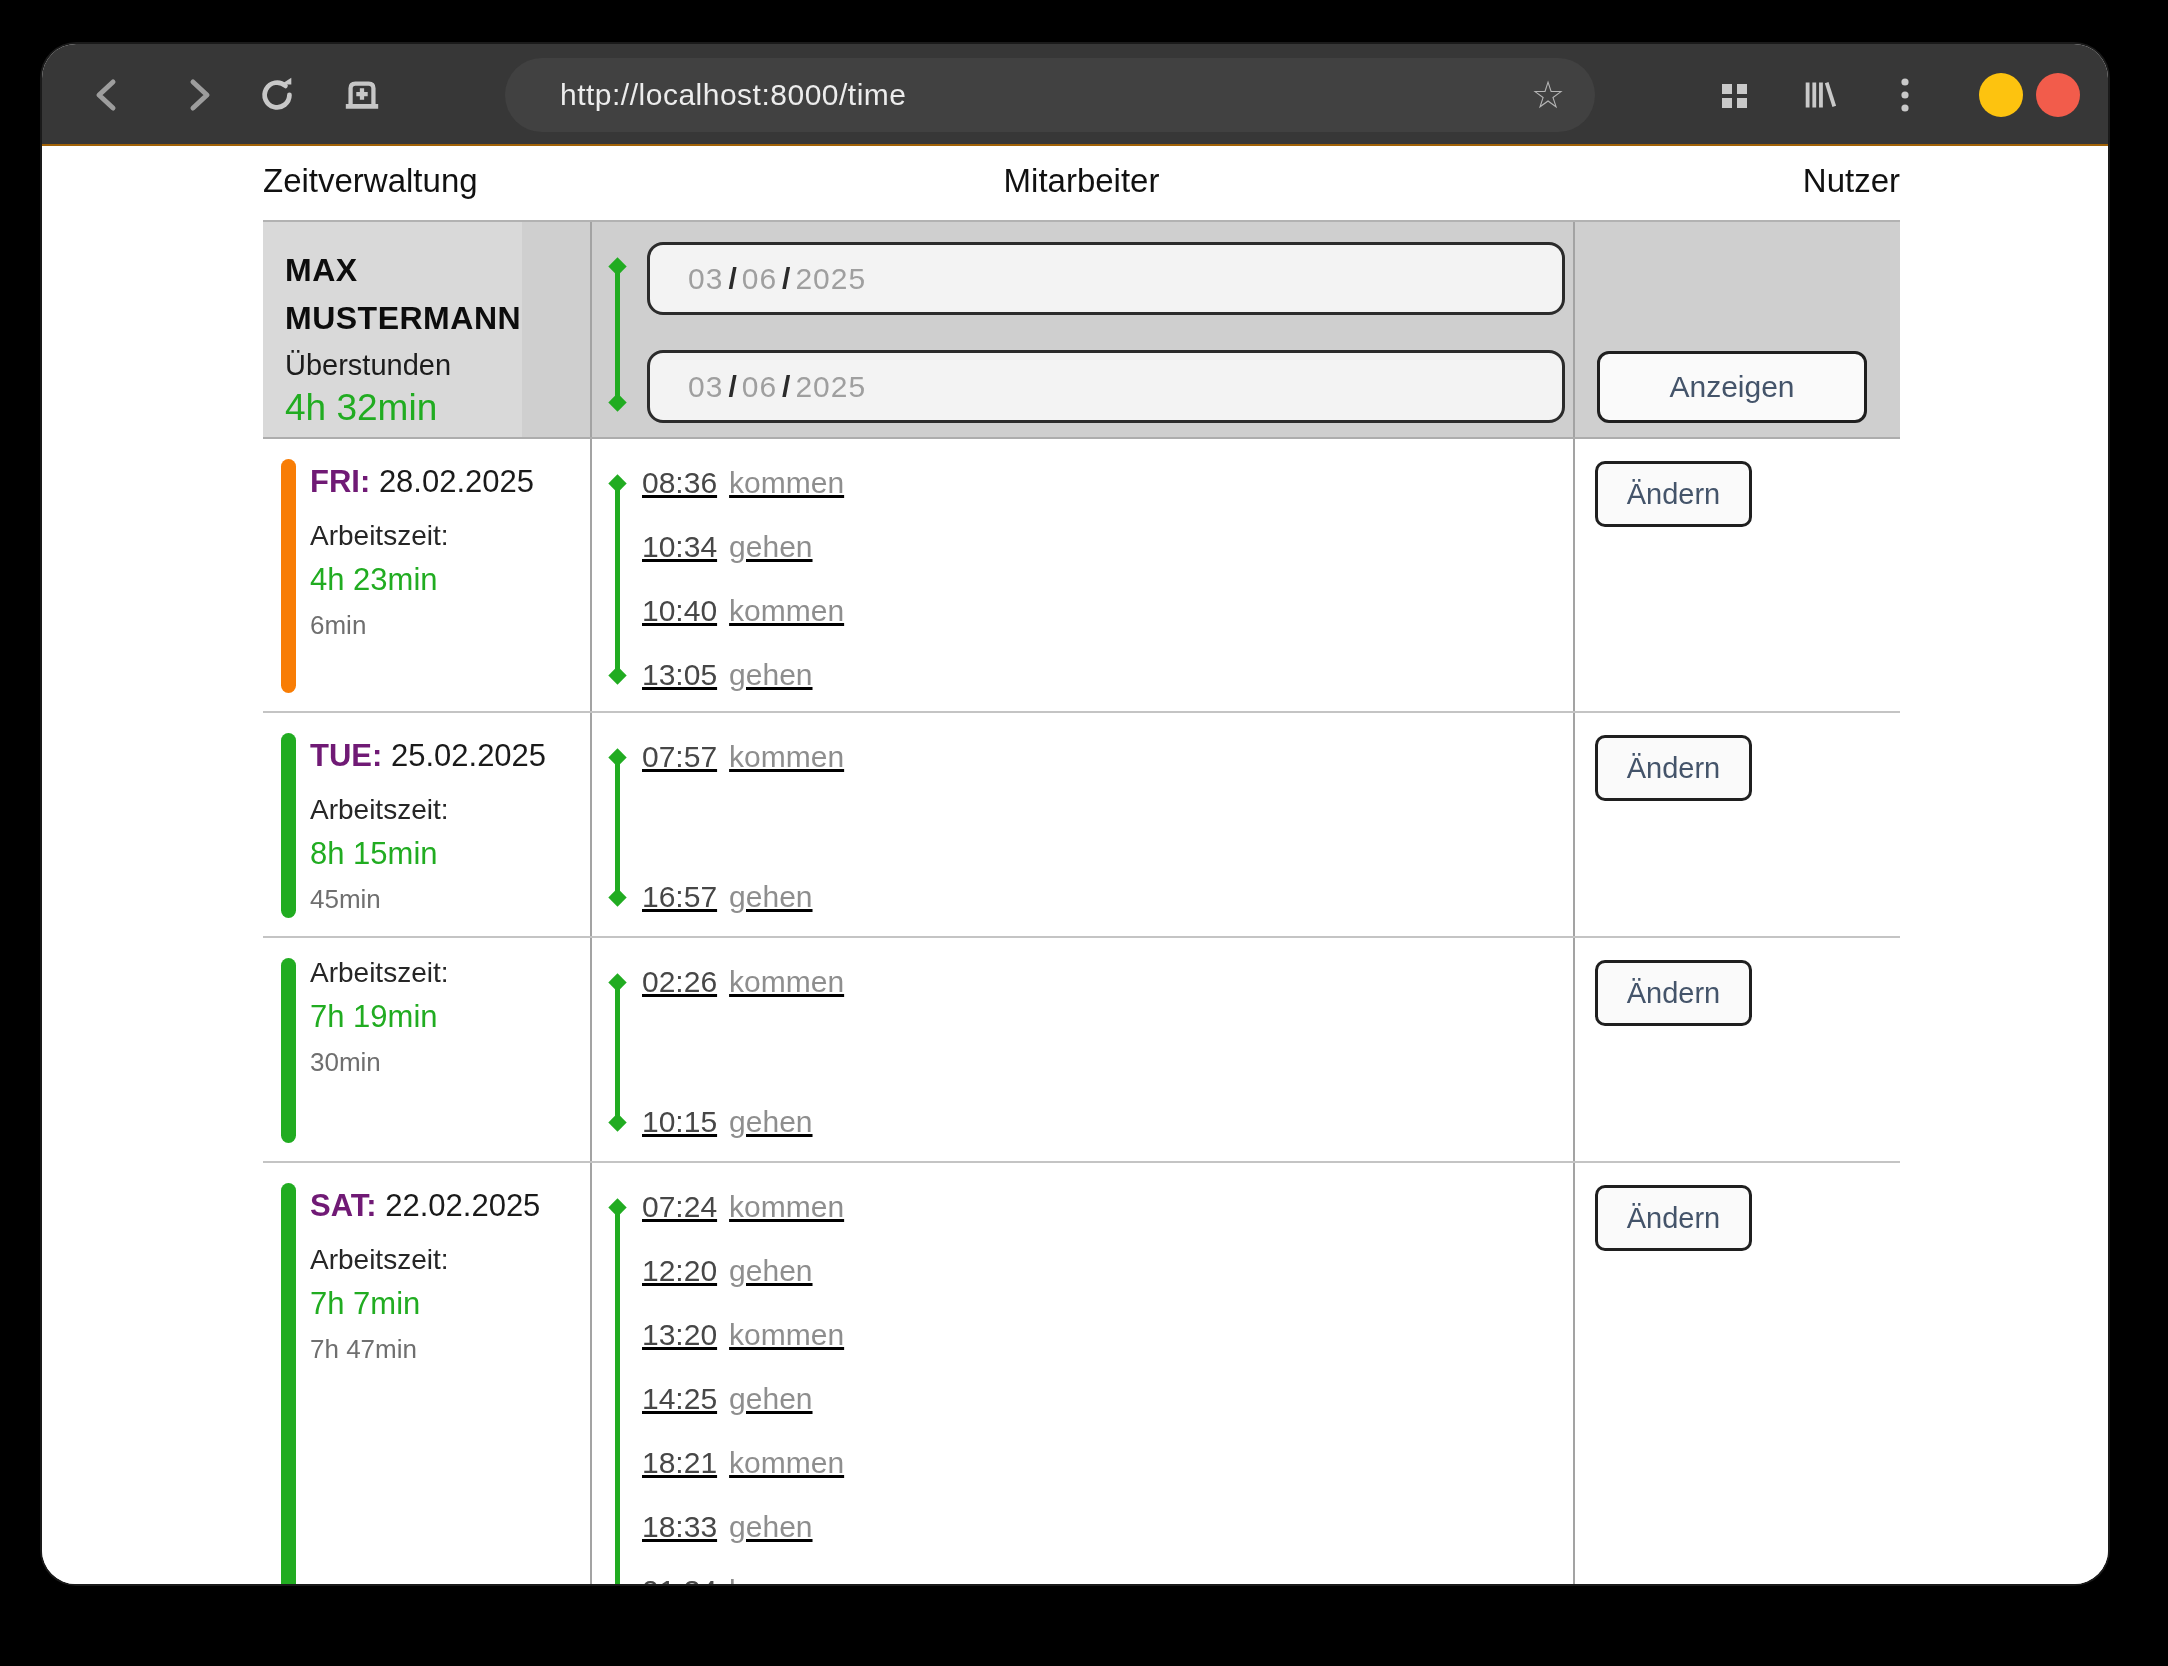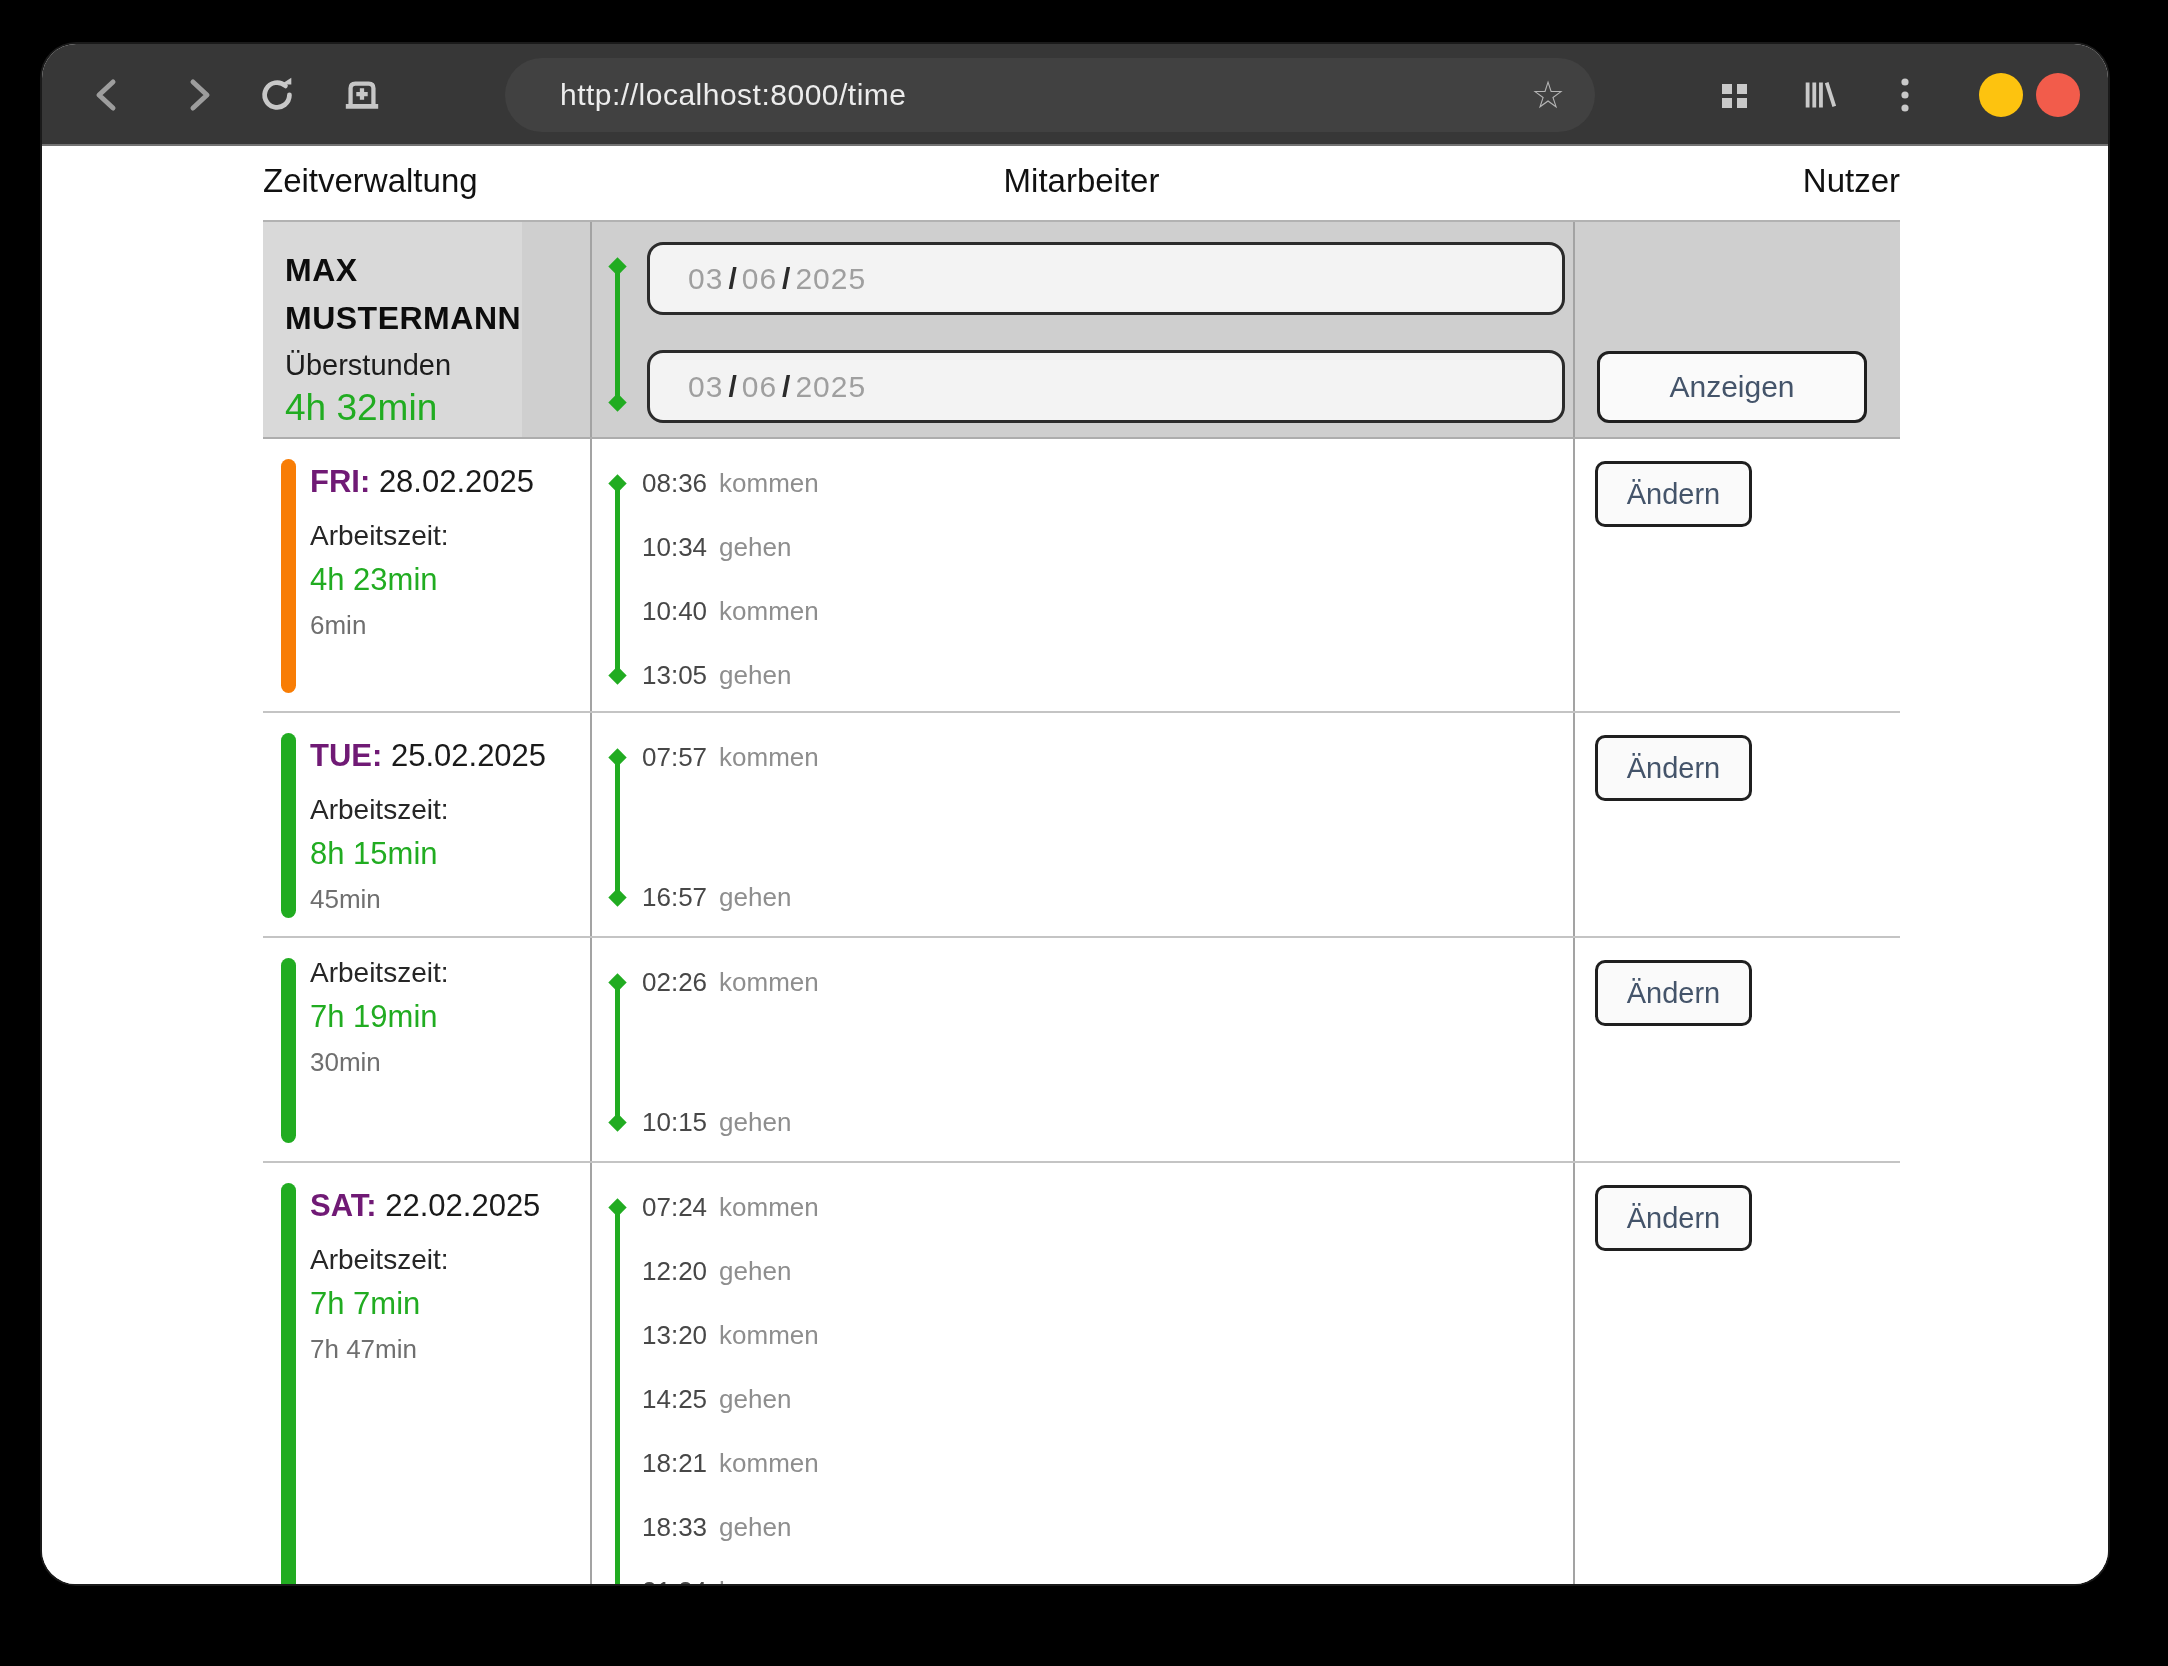--- a/index.html
+++ b/index.html
@@ -1,20 +1,20 @@
 <!DOCTYPE html>
 <html><head>
 <meta charset="utf-8">
 <style>
   html,body{margin:0;padding:0;background:#000;}
   *{box-sizing:border-box;font-family:"Liberation Sans",sans-serif;}
   .screen{position:relative;width:2168px;height:1666px;background:#000;overflow:hidden;}
   .window{position:absolute;left:42px;top:44px;width:2066px;height:1540px;border-radius:34px;overflow:hidden;background:#fff;box-shadow:0 0 0 2px #1a1a1a;}
   
-  .toolbar{position:relative;width:100%;height:102px;background:#373737;border-bottom:2px solid #737373;}
+  .toolbar{position:relative;width:100%;height:102px;background:#373737;border-bottom:2px solid #a16207;}
   .tbi{position:absolute;top:31px;width:40px;height:40px;display:flex;align-items:center;justify-content:center;cursor:pointer;}
   .urlbar{position:absolute;left:463px;top:14px;width:1090px;height:74px;background:#414141;border-radius:38px;display:flex;align-items:center;}
   .url{margin-left:55px;font-size:30px;color:#ececec;letter-spacing:.5px;}
   .star{position:absolute;right:30px;top:0;height:74px;display:flex;align-items:center;font-size:38px;color:#b5b5b5;cursor:pointer;}
   .dot{position:absolute;top:29px;width:44px;height:44px;border-radius:50%;cursor:pointer;}
   .dot.yellow{left:1937px;background:#fdc30f;}
   .dot.red{left:1994px;background:#f25c4b;}
   
   .page{position:relative;width:100%;height:1438px;background:#fff;overflow:hidden;}
   .nav{position:absolute;left:221px;top:16px;width:1637px;height:48px;font-size:33px;color:#111;}
@@ -43,21 +43,21 @@
   .btn.edit{position:absolute;left:20px;top:22px;width:157px;height:66px;border-radius:10px;font-size:29px;}
   
   .brow{border-bottom:2px solid #c4c4c4;background:#fff;}
   .daybar{position:absolute;left:18px;top:20px;width:15px;border-radius:8px;}
   .dayinfo{position:absolute;left:47px;top:12px;}
   .daytitle{font-size:31px;line-height:62px;color:#1a1a1a;white-space:nowrap;}
   .daytitle b{color:#701a75;}
   .daylabel{font-size:28px;line-height:46px;color:#262626;}
   .dayworked{font-size:31px;line-height:42px;}
   .dayextra{font-size:26px;line-height:48px;color:#6f6f6f;}
-  .tline{position:absolute;left:50px;height:56px;line-height:56px;font-size:26px;white-space:nowrap;transform:translateY(-28px);}
+  .tline{position:absolute;left:50px;height:56px;line-height:56px;font-size:30px;white-space:nowrap;transform:translateY(-28px);text-decoration:underline;}
   .tnum{color:#474747;}
   .tword{color:#8e8e8e;margin-left:12px;}
 </style>
 </head>
 <body>
 
 <div class="screen">
   <div class="window">
 
     <div class="toolbar">

